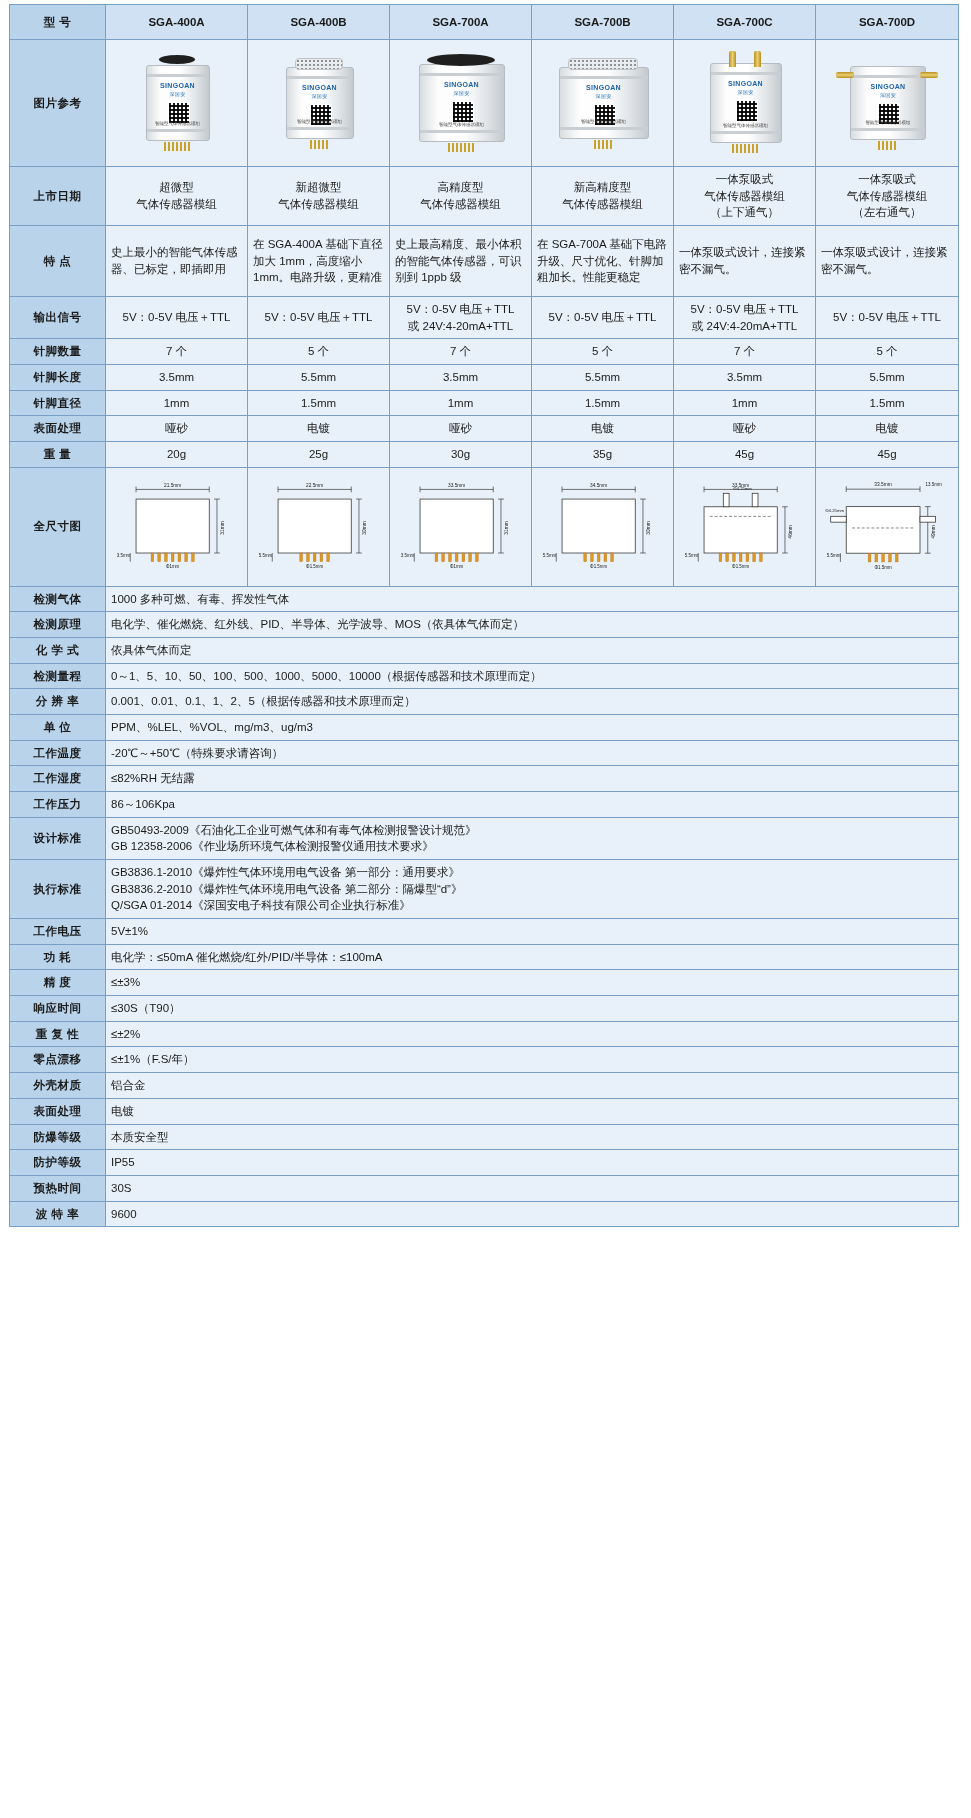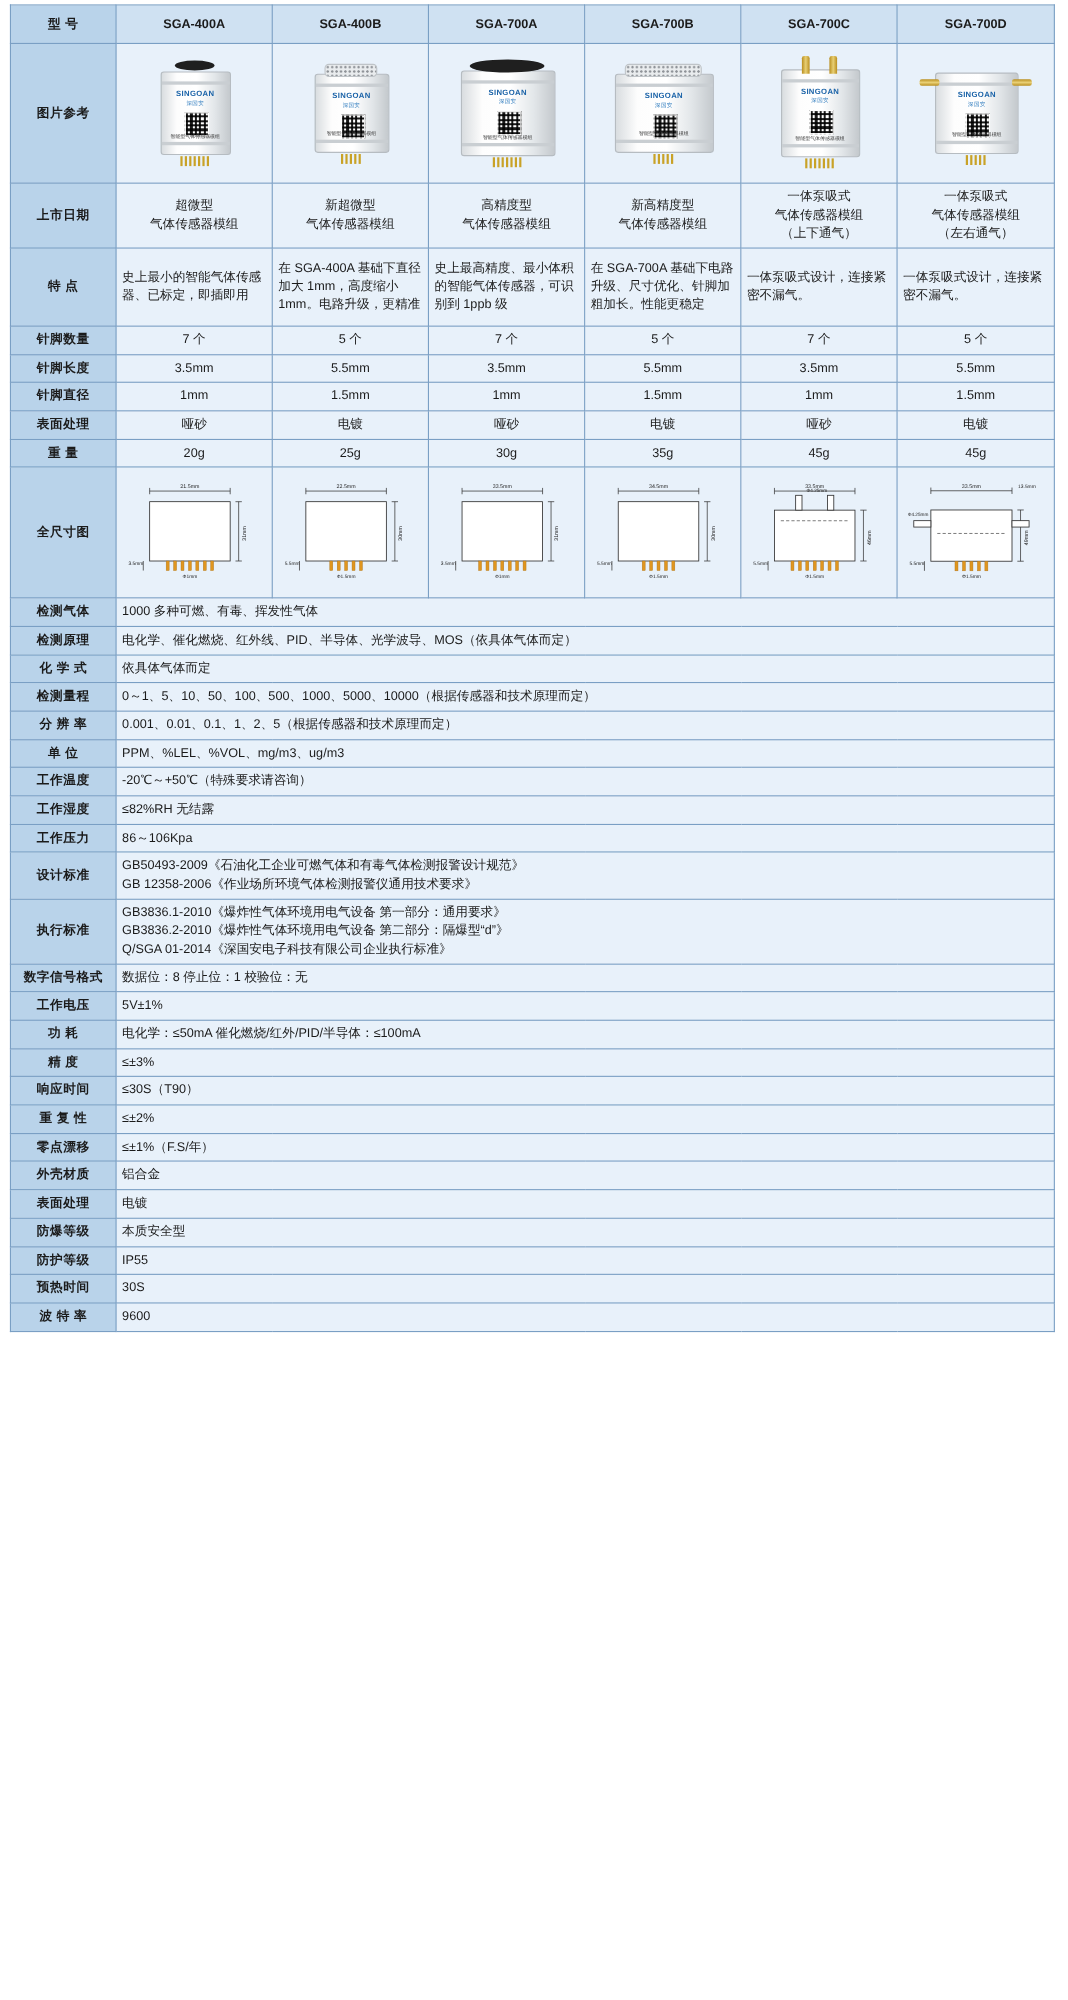--- a/index.html
+++ b/index.html
@@ -330,20 +330,29 @@
           <td class="cell">一体泵吸式<br>气体传感器模组<br>（左右通气）</td>
         </tr>
         <tr class="tall-feature">
           <td class="lab">特    点</td>
           <td class="cell left">史上最小的智能气体传感器、已标定，即插即用</td>
           <td class="cell left">在 SGA-400A 基础下直径加大 1mm，高度缩小 1mm。电路升级，更精准</td>
           <td class="cell left">史上最高精度、最小体积的智能气体传感器，可识别到 1ppb 级</td>
           <td class="cell left">在 SGA-700A 基础下电路升级、尺寸优化、针脚加粗加长。性能更稳定</td>
           <td class="cell left">一体泵吸式设计，连接紧密不漏气。</td>
           <td class="cell left">一体泵吸式设计，连接紧密不漏气。</td>
+        </tr>
+        <tr>
+          <td class="lab">输出信号</td>
+          <td class="cell">5V：0-5V 电压＋TTL</td>
+          <td class="cell">5V：0-5V 电压＋TTL</td>
+          <td class="cell">5V：0-5V 电压＋TTL<br>或 24V:4-20mA+TTL</td>
+          <td class="cell">5V：0-5V 电压＋TTL</td>
+          <td class="cell">5V：0-5V 电压＋TTL<br>或 24V:4-20mA+TTL</td>
+          <td class="cell">5V：0-5V 电压＋TTL</td>
         </tr>
         <tr>
           <td class="lab">针脚数量</td>
           <td class="cell">7 个</td>
           <td class="cell">5 个</td>
           <td class="cell">7 个</td>
           <td class="cell">5 个</td>
           <td class="cell">7 个</td>
           <td class="cell">5 个</td>
         </tr>
@@ -577,24 +586,20 @@
         </tr>
         <tr>
           <td class="lab">设计标准</td>
           <td class="full" colspan="6">GB50493-2009《石油化工企业可燃气体和有毒气体检测报警设计规范》<br>GB 12358-2006《作业场所环境气体检测报警仪通用技术要求》</td>
         </tr>
         <tr>
           <td class="lab">执行标准</td>
           <td class="full" colspan="6">GB3836.1-2010《爆炸性气体环境用电气设备 第一部分：通用要求》<br>GB3836.2-2010《爆炸性气体环境用电气设备 第二部分：隔爆型“d”》<br>Q/SGA 01-2014《深国安电子科技有限公司企业执行标准》</td>
         </tr>
         <tr>
-          <td class="lab">数字信号格式</td>
-          <td class="full" colspan="6">数据位：8          停止位：1          校验位：无</td>
-        </tr>
-        <tr>
           <td class="lab">工作电压</td>
           <td class="full" colspan="6">5V±1%</td>
         </tr>
         <tr>
           <td class="lab">功    耗</td>
           <td class="full" colspan="6">电化学：≤50mA          催化燃烧/红外/PID/半导体：≤100mA</td>
         </tr>
         <tr>
           <td class="lab">精    度</td>
           <td class="full" colspan="6">≤±3%</td>

